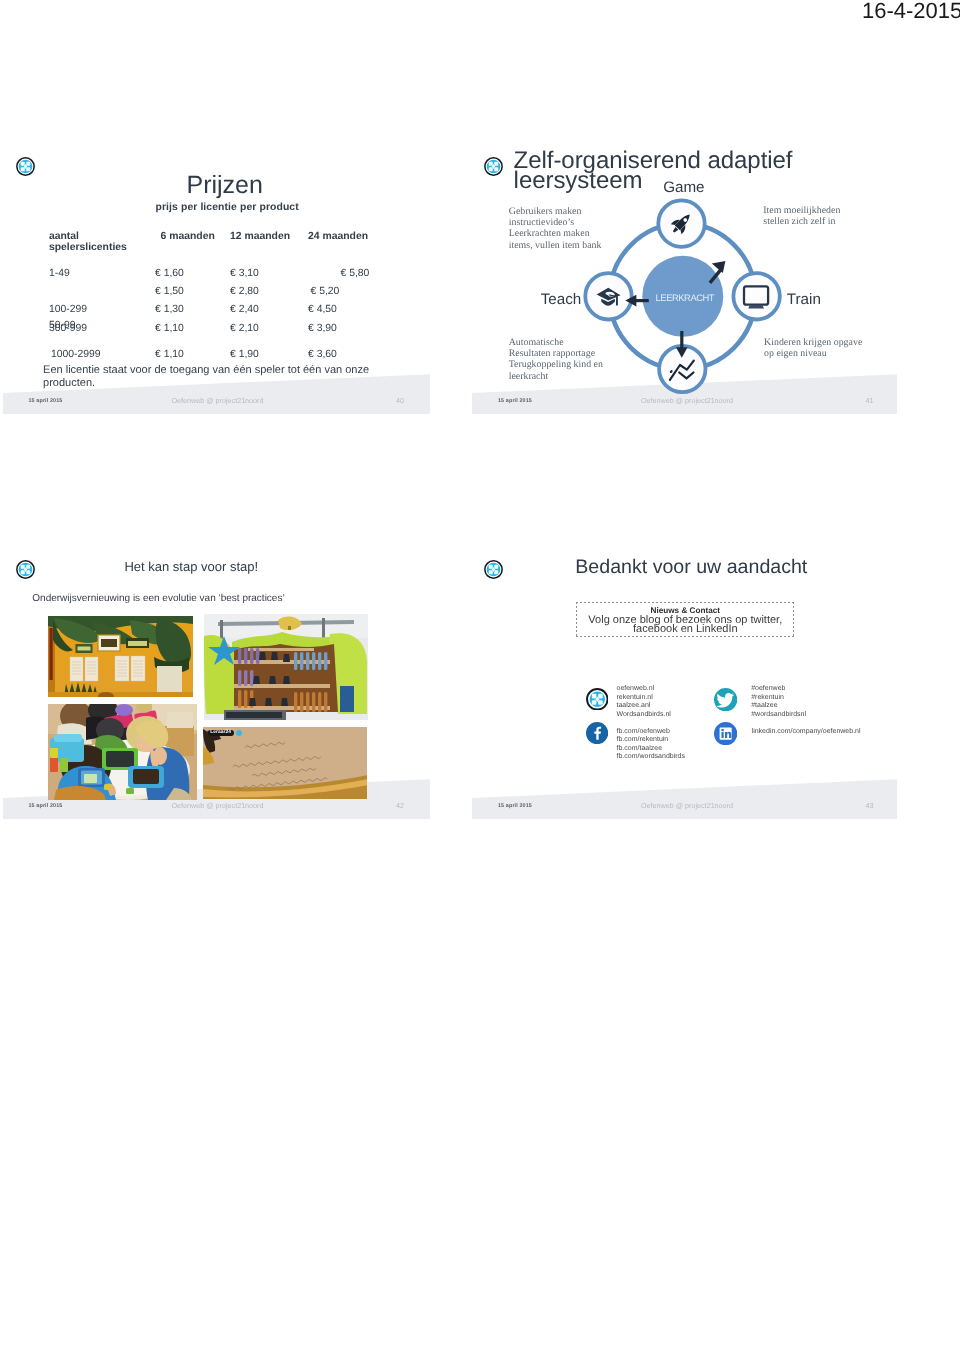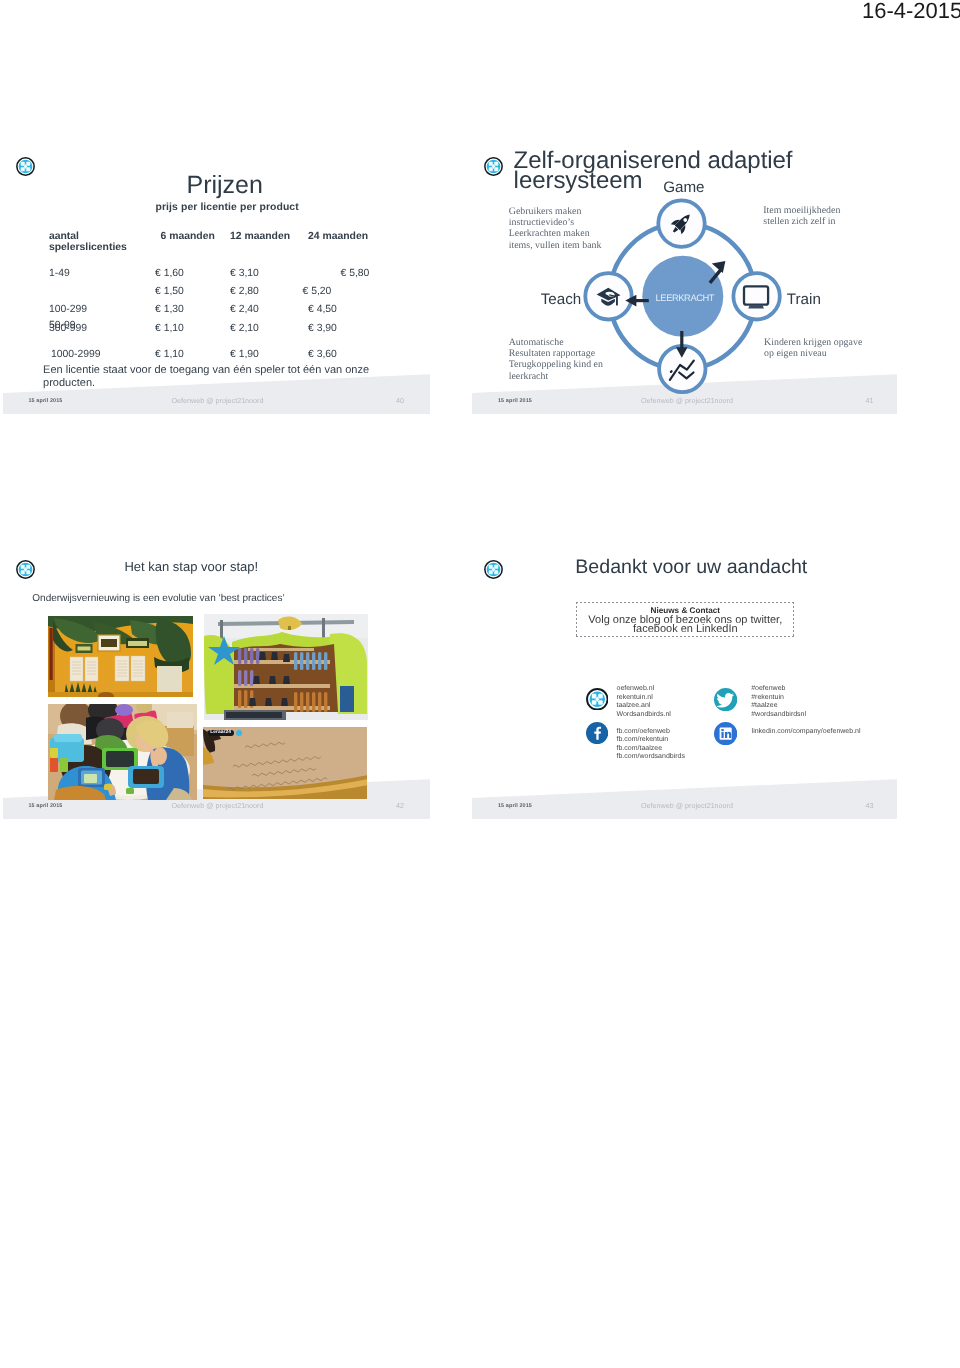--- a/index.html
+++ b/index.html
@@ -89,21 +89,21 @@
         <div class="cell hd" style="left: 158px; top: 91px;">6 maanden</div>
         <div class="cell hd" style="left: 227.5px; top: 91px;">12 maanden</div>
         <div class="cell hd" style="left: 305.5px; top: 91px;">24 maanden</div>
         <div class="cell" style="left: 46.4px; top: 128px;">1-49</div>
         <div class="cell" style="left: 152.5px; top: 128px;">€ 1,60</div>
         <div class="cell" style="left: 227.5px; top: 128px;">€ 3,10</div>
         <div class="cell" style="left: 298px; top: 128px; margin-left: 40px;">€ 5,80</div>
         <div class="cell" style="left: 46.4px; top: 146.2px; margin-top: 34px;">50-99</div>
         <div class="cell" style="left: 152.5px; top: 146.2px;">€ 1,50</div>
         <div class="cell" style="left: 227.5px; top: 146.2px;">€ 2,80</div>
-        <div class="cell" style="left: 300px; top: 146.2px;">€ 5,20</div>
+        <div class="cell" style="left: 308px; top: 146.2px;">€ 5,20</div>
         <div class="cell" style="left: 46.4px; top: 164.4px;">100-299</div>
         <div class="cell" style="left: 152.5px; top: 164.4px;">€ 1,30</div>
         <div class="cell" style="left: 227.5px; top: 164.4px;">€ 2,40</div>
         <div class="cell" style="left: 305.5px; top: 164.4px;">€ 4,50</div>
         <div class="cell" style="left: 46.4px; top: 182.6px;">300-999</div>
         <div class="cell" style="left: 152.5px; top: 182.6px;">€ 1,10</div>
         <div class="cell" style="left: 227.5px; top: 182.6px;">€ 2,10</div>
         <div class="cell" style="left: 305.5px; top: 182.6px;">€ 3,90</div>
         <div class="cell" style="left: 48.4px; top: 208.7px;">1000-2999</div>
         <div class="cell" style="left: 152.5px; top: 208.7px;">€ 1,10</div>

